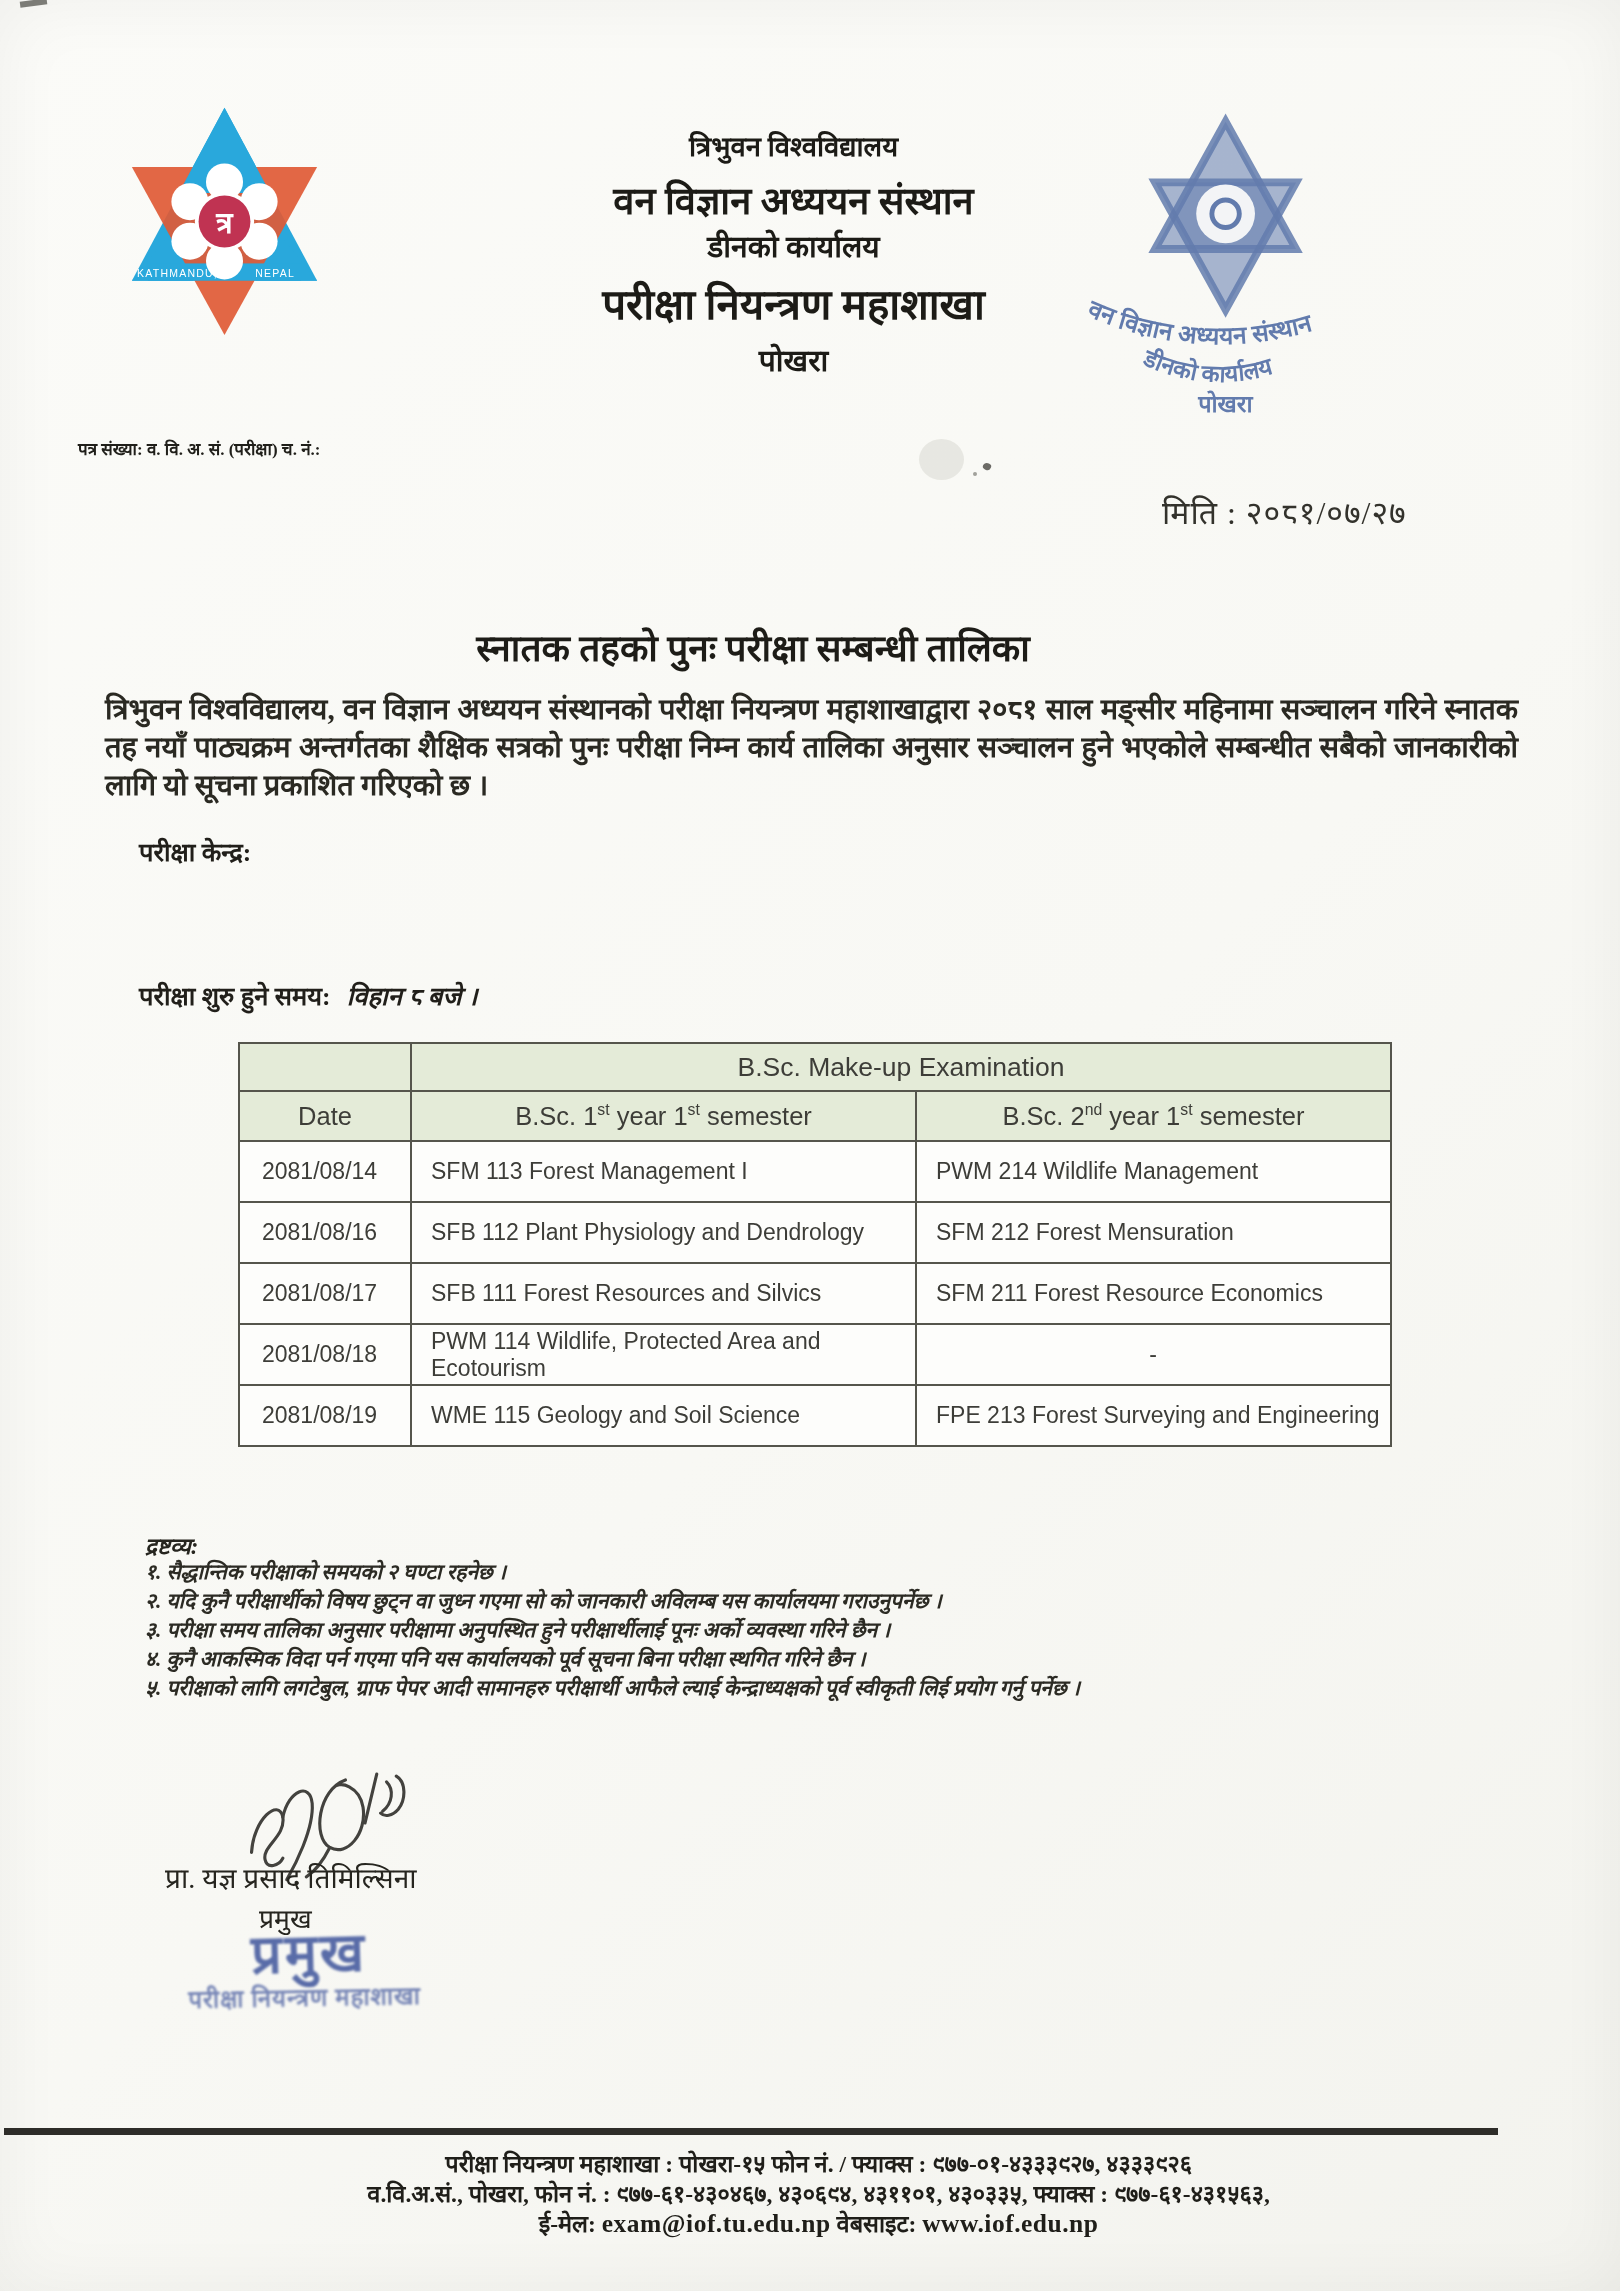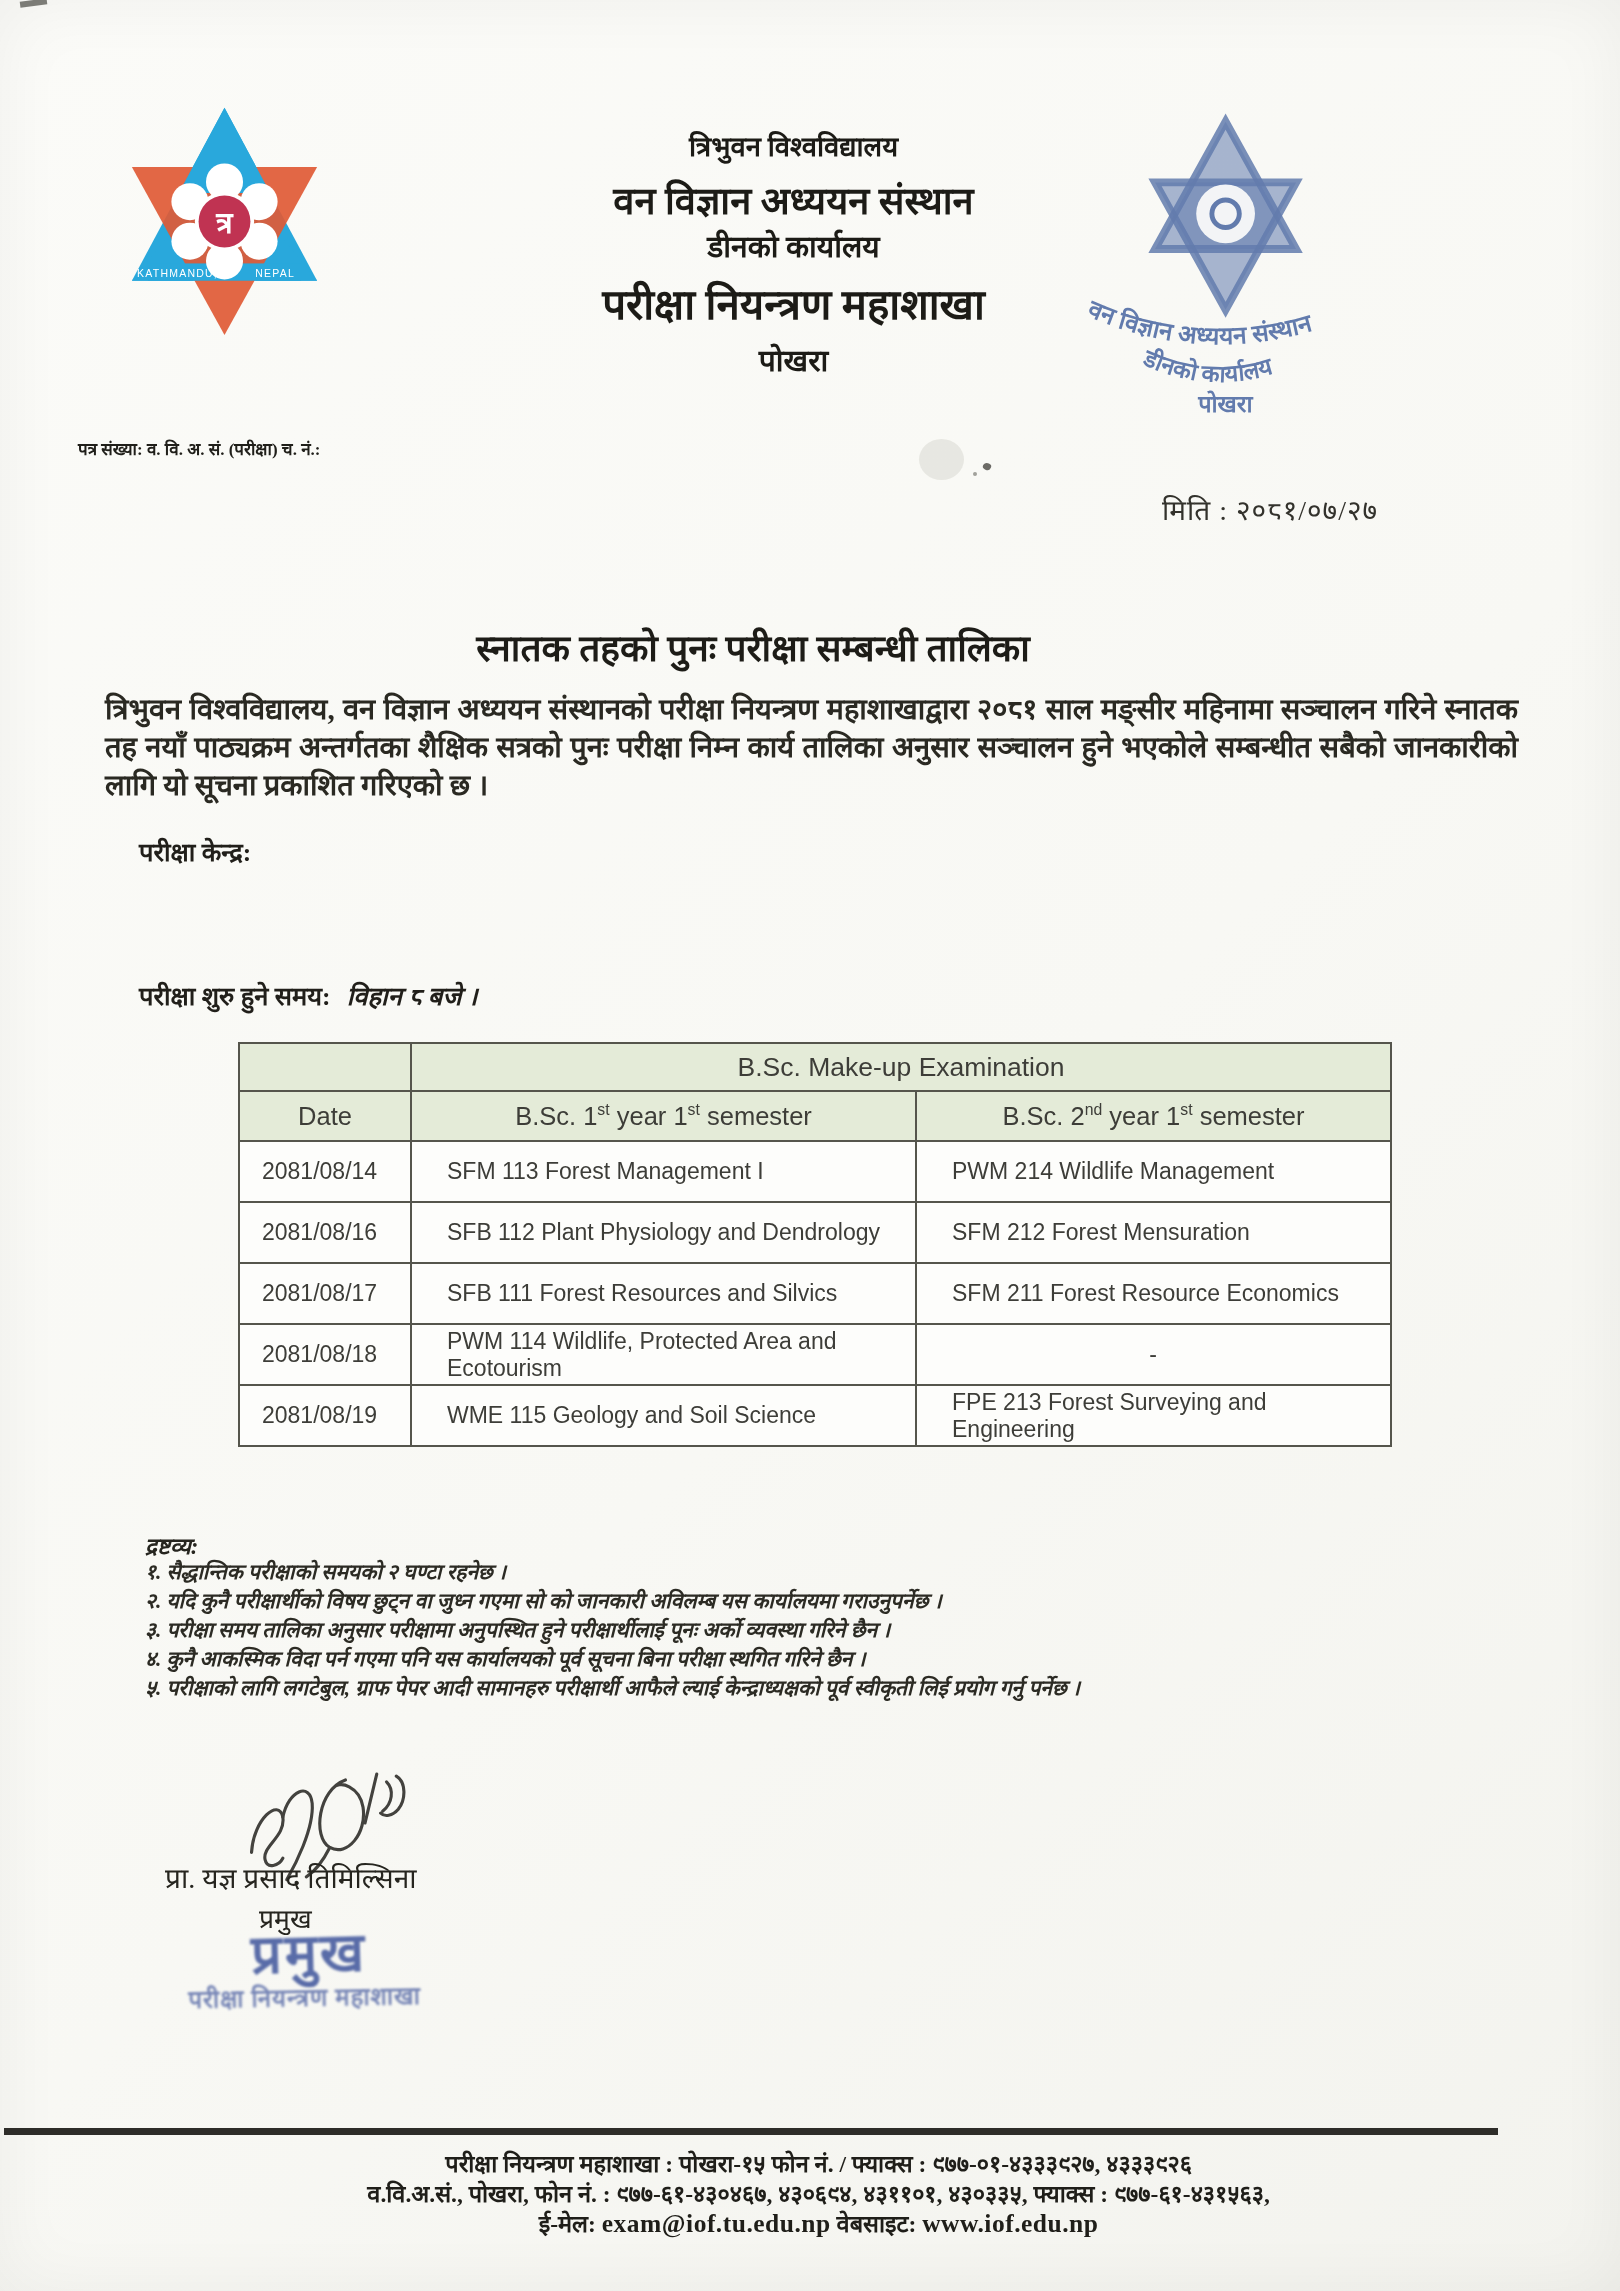--- a/index.html
+++ b/index.html
@@ -15,21 +15,21 @@
 
   
   .lh-line { position:absolute; left:382px; width:823px; text-align:center; font-weight:bold; color:#1c1b16; }
   .lh1 { top:127px; font-size:27.4px; }
   .lh2 { top:173px; font-size:38px; }
   .lh3 { top:225px; font-size:30px; }
   .lh4 { top:274px; font-size:42px; }
   .lh5 { top:339px; font-size:30px; }
 
   .ref-line { left:78px; top:437px; font-size:17px; font-weight:bold; color:#201f1a; }
-  .date-line { left:1162px; top:490px; font-size:28px; color:#33322c; letter-spacing:1px; }
+  .date-line { left:1162px; top:490px; font-size:32px; color:#33322c; letter-spacing:1px; }
 
   .notice-title { left:410px; top:621px; width:686px; text-align:center; font-size:37px; font-weight:bold; color:#1d1c17; }
 
   .intro { left:105px; top:690px; width:1413px; font-size:29px; line-height:38px; font-weight:600; text-align:justify; color:#2a2922; }
 
   .centers-label { left:139px; top:834px; font-size:25.5px; font-weight:bold; color:#211f1a; }
   .centers-list { left:260px; top:830px; font-size:26px; line-height:44px; font-style:italic; font-weight:600; color:#2b2a23; }
   .centers-list div { white-space:nowrap; }
 
   .time-line { left:139px; top:978px; font-size:25.5px; color:#211f1a; }
@@ -39,21 +39,21 @@
   
   table.schedule { position:absolute; left:238px; top:1042px; border-collapse:collapse; table-layout:fixed;
     font-family:"Liberation Sans", sans-serif; color:#3d3d38; background:#fdfdfb; }
   table.schedule td, table.schedule th { border:2px solid #55554c; vertical-align:middle; }
   table.schedule .hdr { background:#e4ebd8; font-weight:normal; }
   .col-date  { width:172px; }
   .col-y1    { width:505px; }
   .col-y2    { width:475px; }
   tr.group-row th { height:44px; font-size:26.5px; }
   tr.cols-row th  { height:46px; font-size:25.5px;margin-top:16px; }
-  tr.data-row td  { height:57px; font-size:23px; text-align:left; padding-left:35px; }
+  tr.data-row td  { height:57px; font-size:23px; text-align:left; padding-left:19px; }
   tr.data-row td.c-date { padding-left:22px; }
   td.c-center { text-align:center !important; padding-left:0 !important; }
   sup { font-size:0.62em; }
 
   
   .notes-label { left:145px; top:1530px; font-size:22.5px; font-weight:bold; font-style:italic; color:#26251f; }
   .notes-list { left:145px; top:1558px; font-size:21px; line-height:29px; font-style:italic; font-weight:600; color:#2c2b24; }
   .notes-list div { white-space:nowrap; }
 
   

